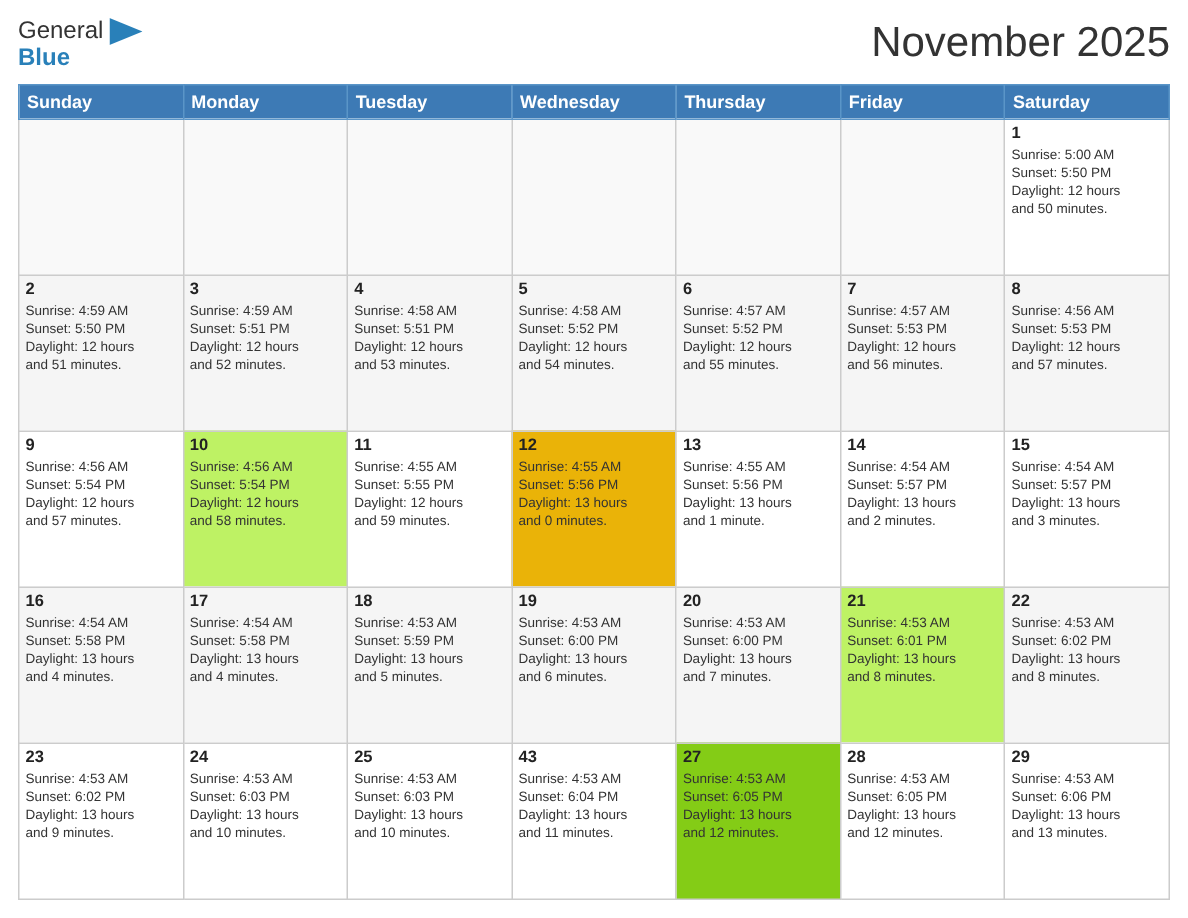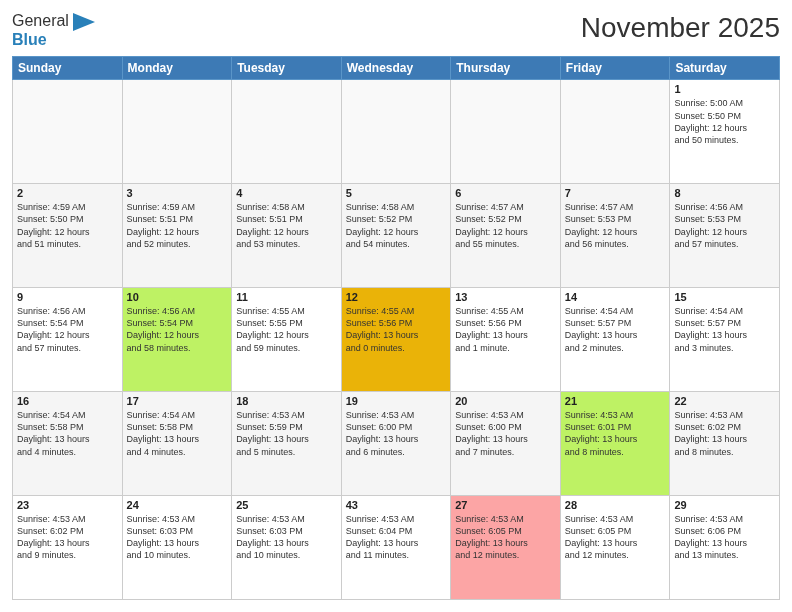--- a/index.html
+++ b/index.html
@@ -300,21 +300,21 @@
 Daylight: 13 hours
 and 10 minutes.</div>
           </td>
           <td style="background: rgb(255, 255, 255);">
             <div class="day-number">43</div>
             <div class="day-info" style="white-space: pre-line;">Sunrise: 4:53 AM
 Sunset: 6:04 PM
 Daylight: 13 hours
 and 11 minutes.</div>
           </td>
-          <td style="background: #fca5a5;">
+          <td style="background: #84cc16;">
             <div class="day-number">27</div>
             <div class="day-info" style="white-space: pre-line;">Sunrise: 4:53 AM
 Sunset: 6:05 PM
 Daylight: 13 hours
 and 12 minutes.</div>
           </td>
           <td style="background: rgb(255, 255, 255); margin-left: 18px;">
             <div class="day-number">28</div>
             <div class="day-info" style="white-space: pre-line;">Sunrise: 4:53 AM
 Sunset: 6:05 PM

